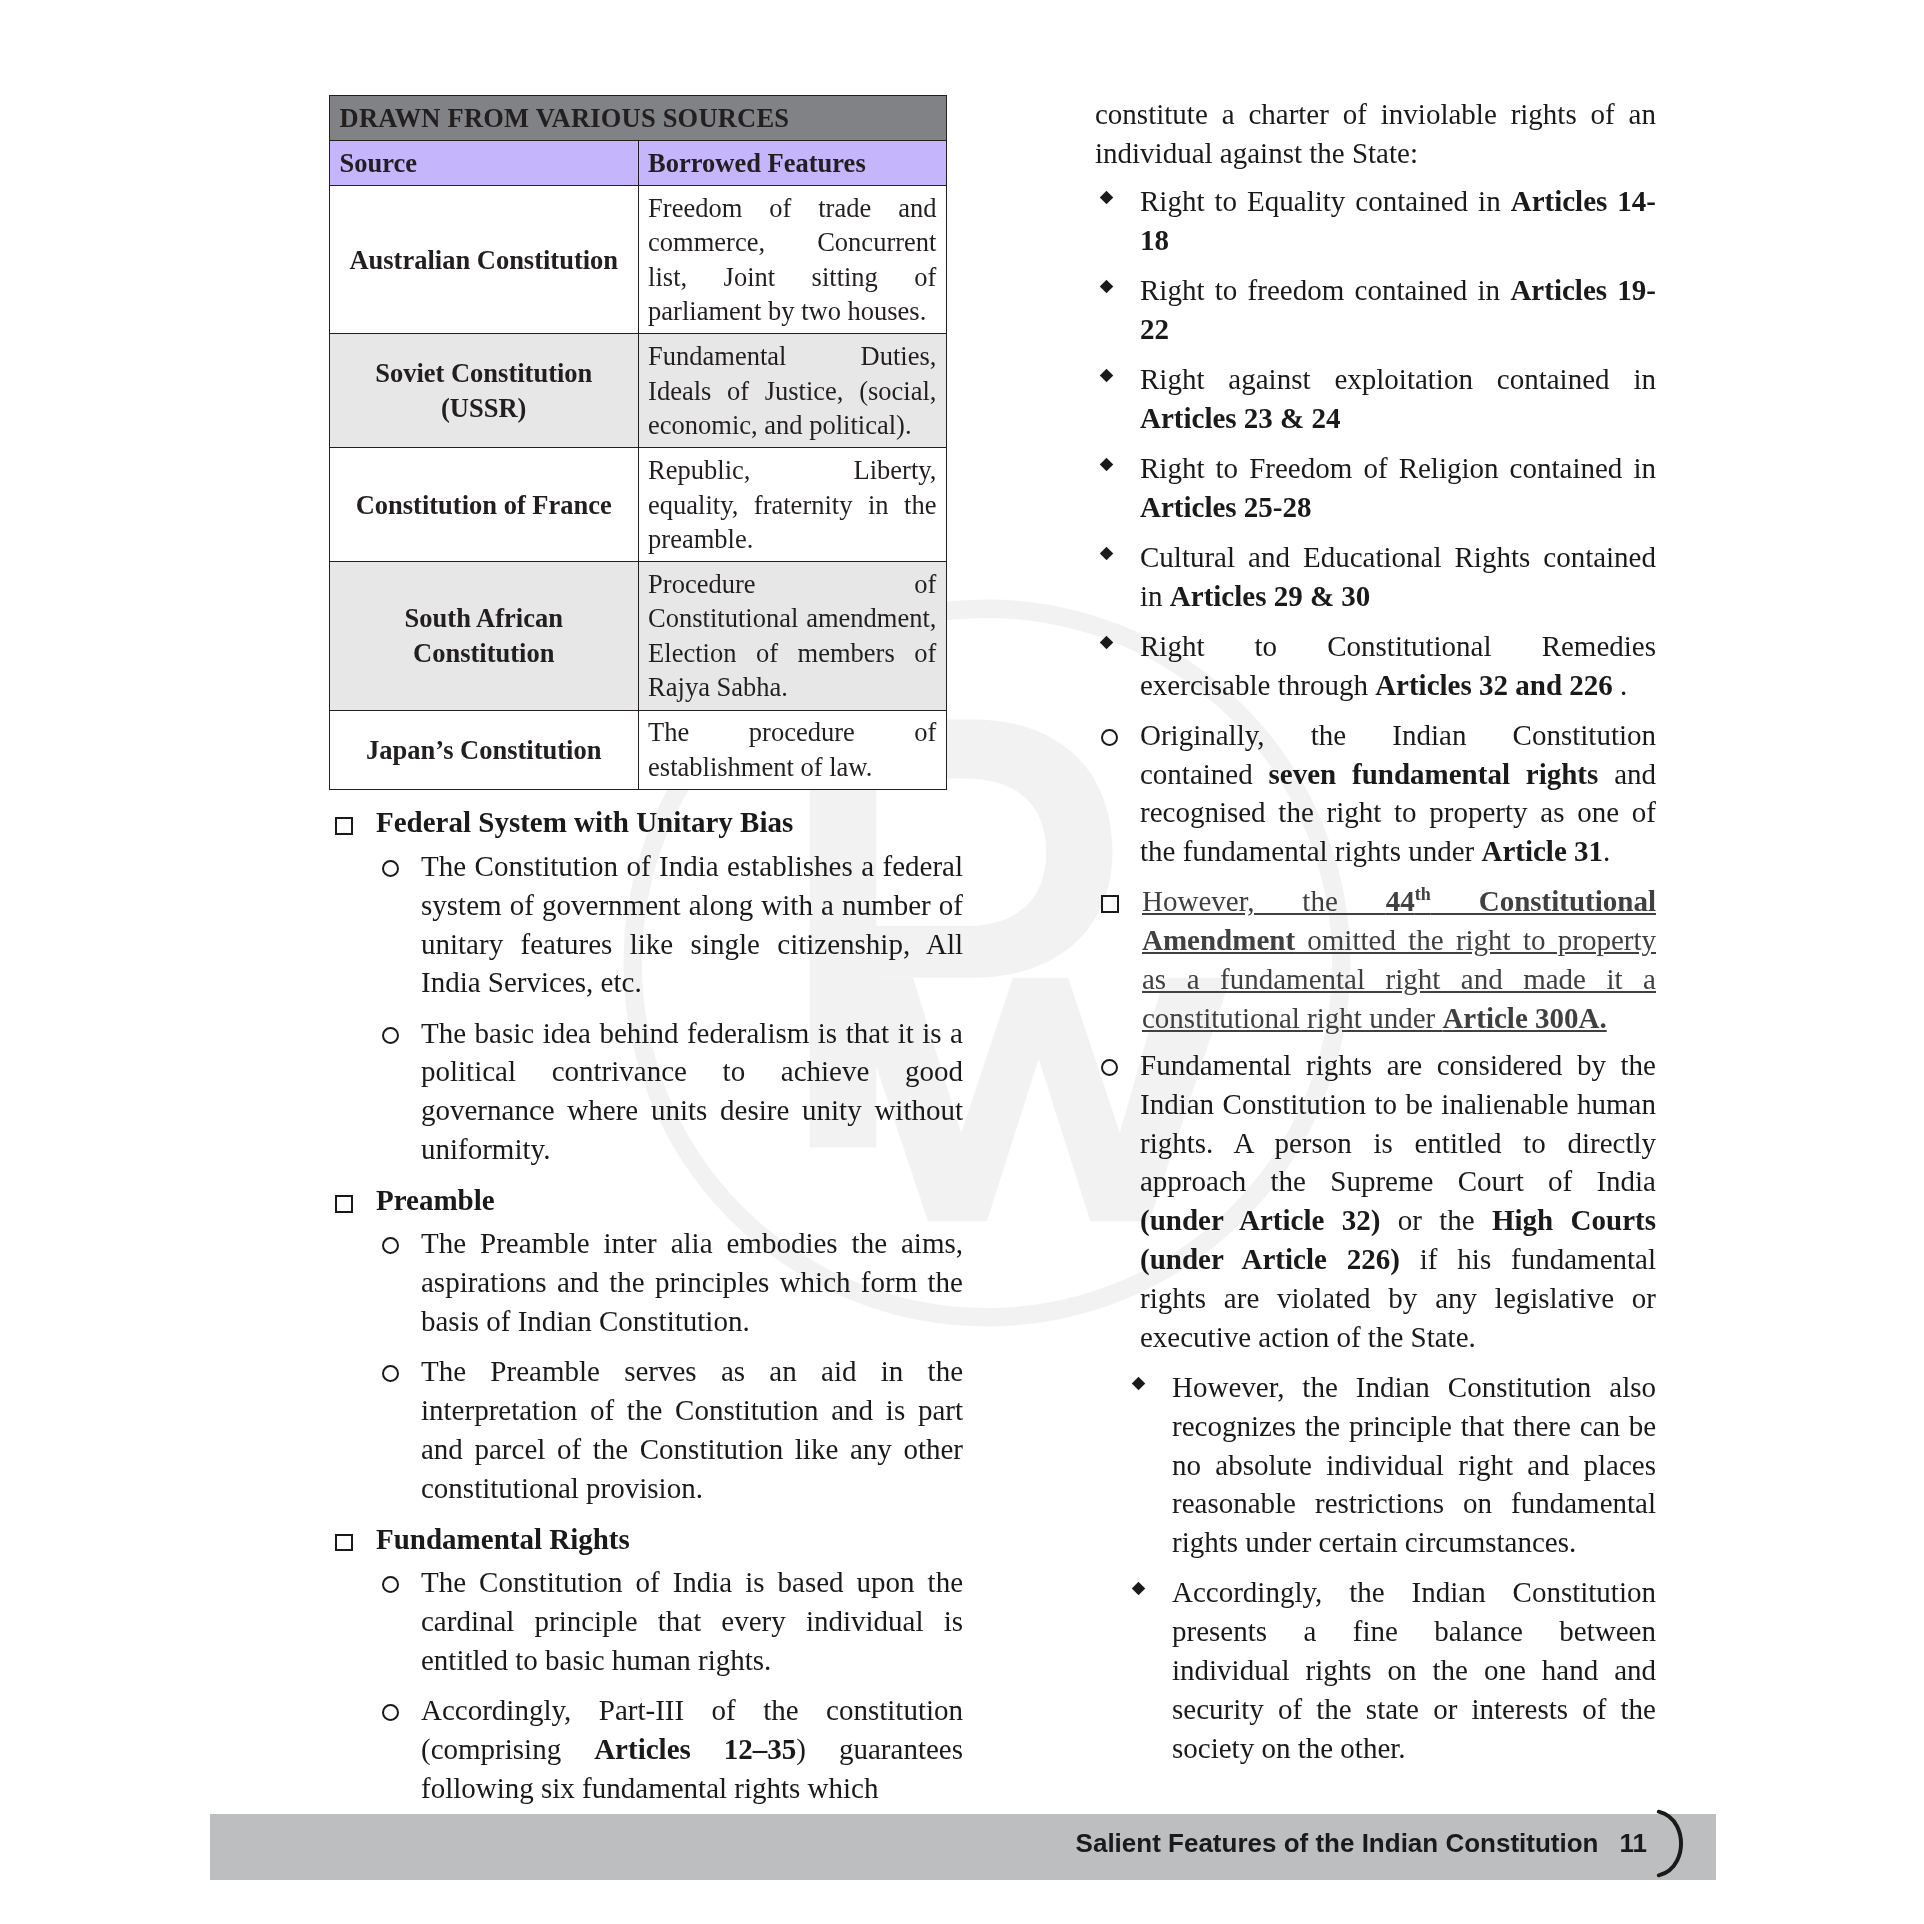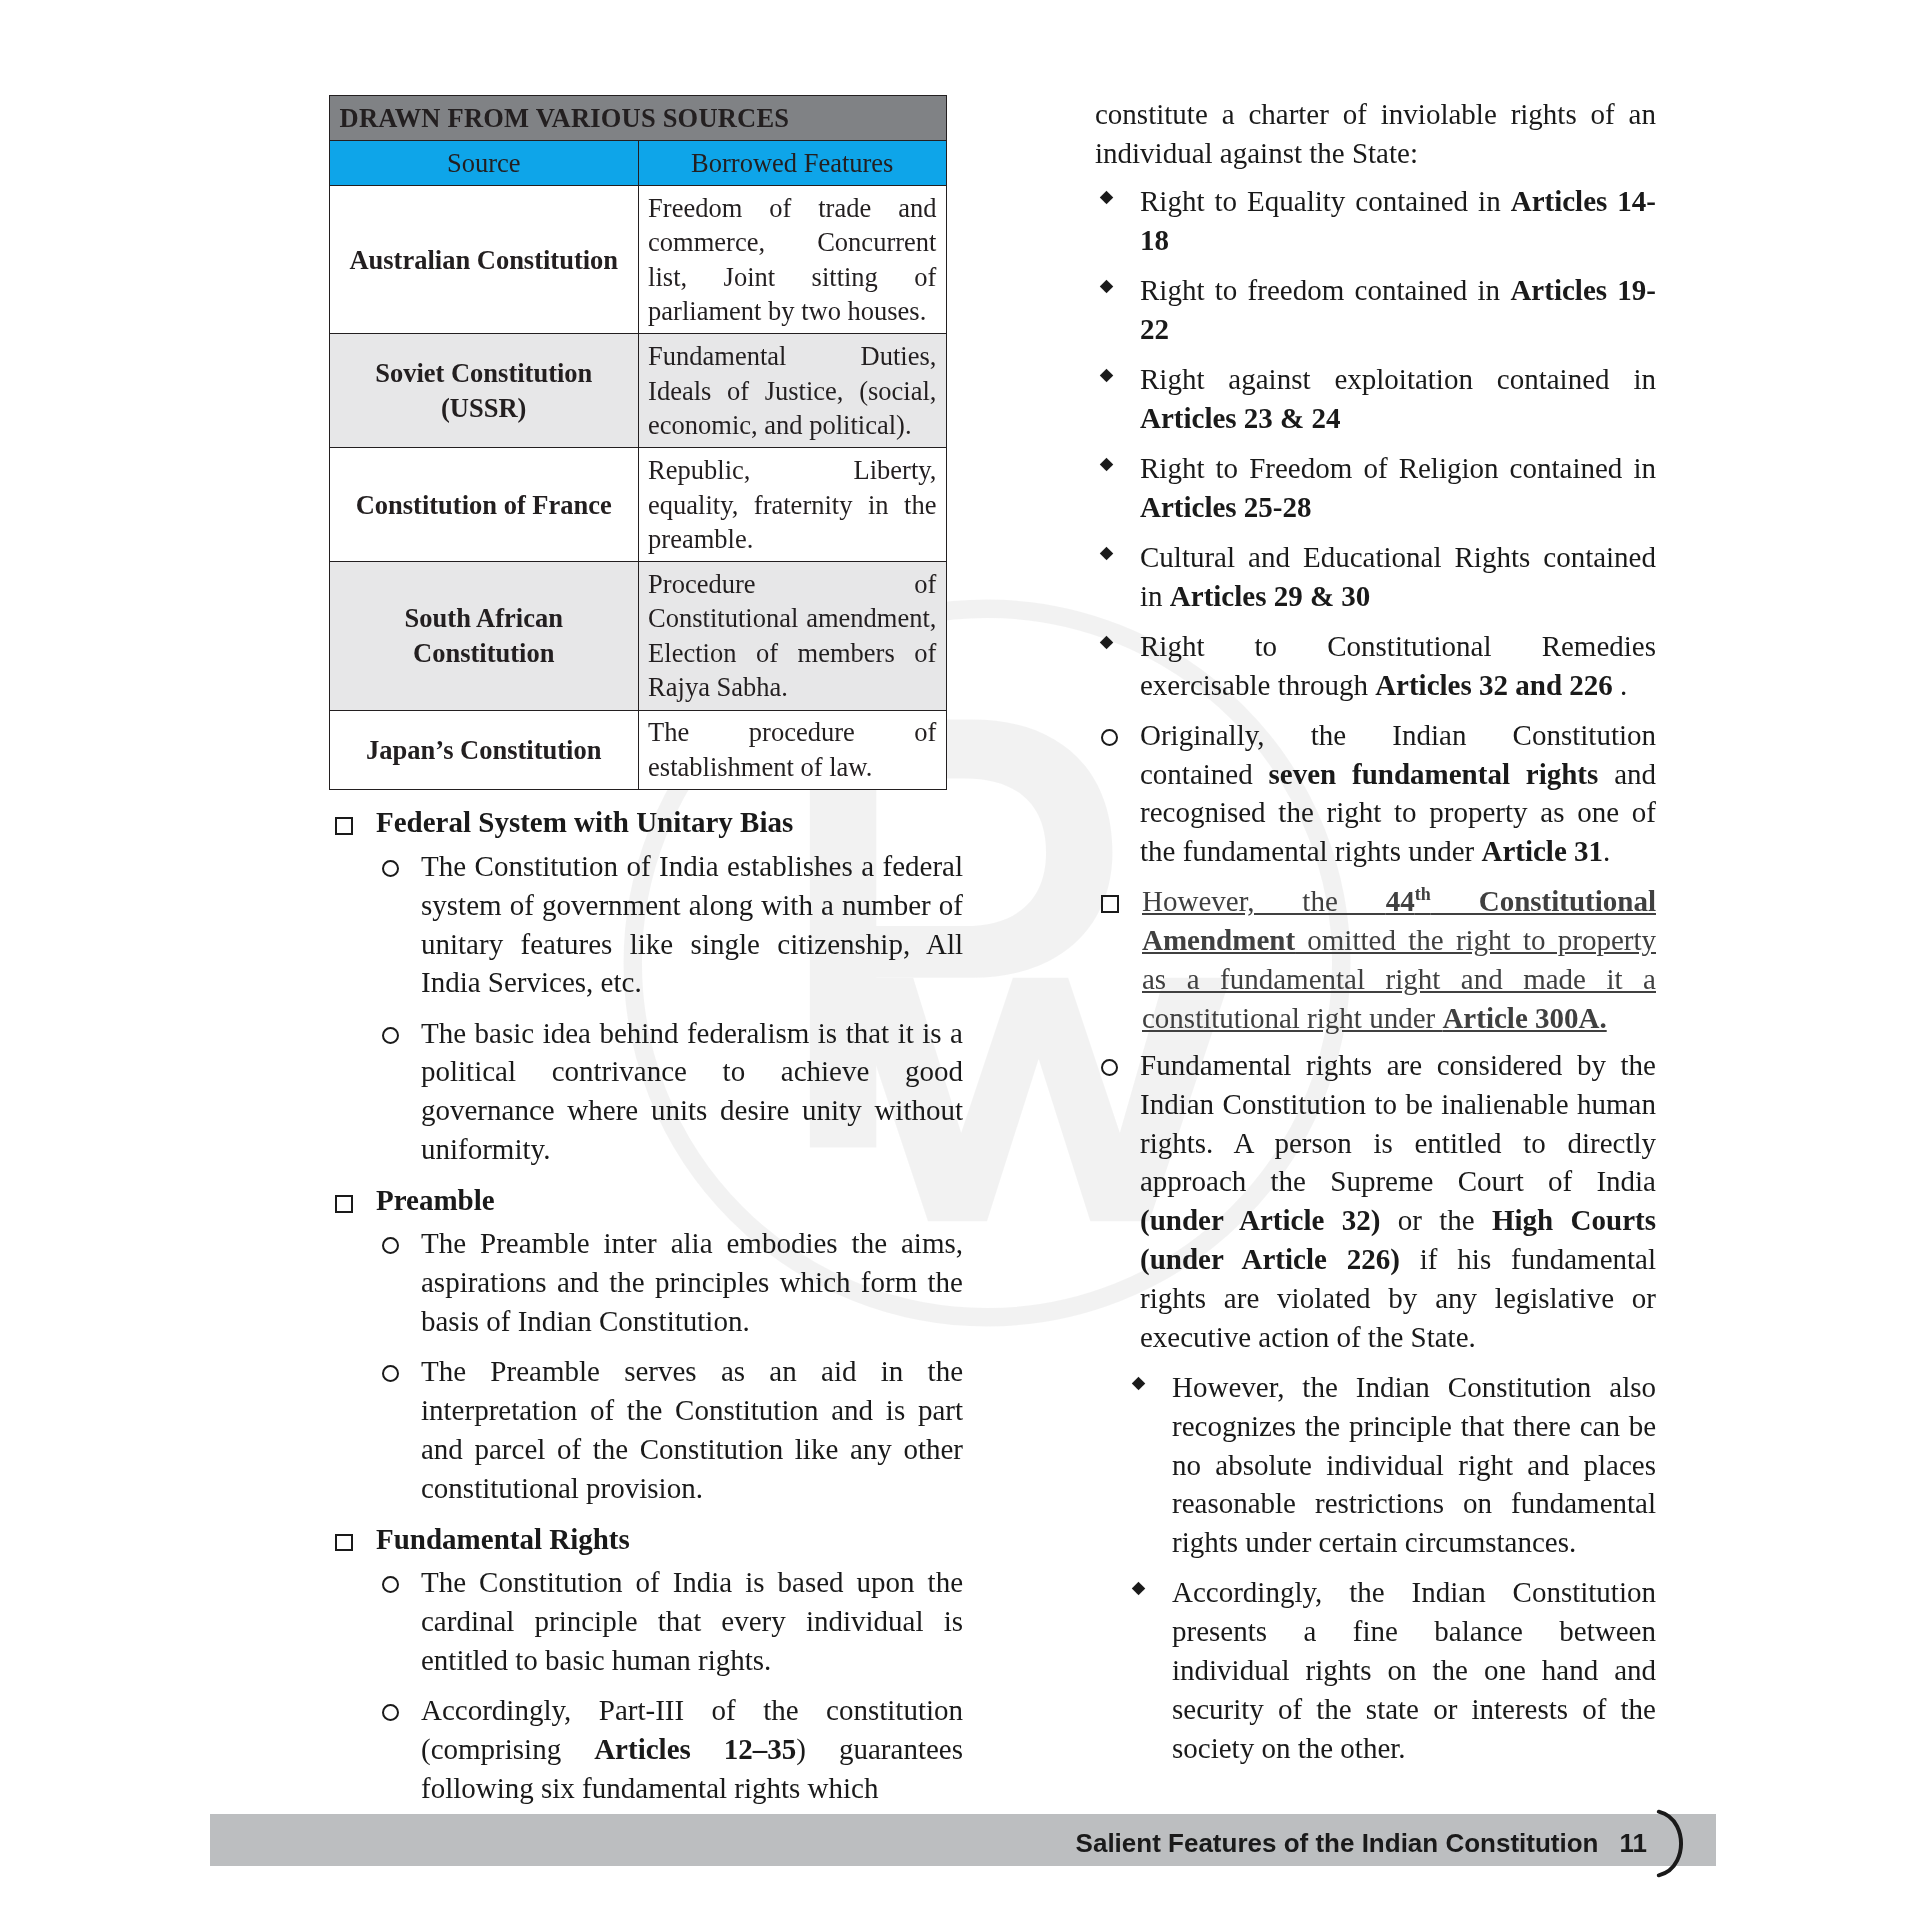--- a/index.html
+++ b/index.html
@@ -62,24 +62,24 @@
   .tbl-title {
     background: #808285;
     color: #ffffff;
     font-weight: bold;
     text-align: left;
     letter-spacing: 0.2px;
     font-size: 28px;
     padding: 8px 4.8px;
   }
   .tbl-head {
-    background: #0ea5e9;
+    background: #c4b5fd;
     color: #ffffff;
-    font-weight: normal;
-    text-align: center;
+    font-weight: bold;
+    text-align: left;
     font-size: 28px;
     padding: 8px 4.8px;
   }
   .col-src  { width: 225px; text-align: center; font-weight: bold; }
   .col-feat { width: 393px; text-align: justify; text-align-last: left; }
   tr.shaded td { background: #e7e7e8; }
 
   
   ul.lvl1, ul.lvl2, ul.lvl3 {
     list-style: none;
@@ -175,21 +175,21 @@
   }
   b, strong { font-weight: bold; }
   sup { font-size: 0.62em; vertical-align: super; line-height: 0; }
 
   
   .footer {
     position: absolute;
     left: 210px;
     top: 1814px;
     width: 1506px;
-    height: 52px;
+    height: 66px;
     background: #bcbec0;
     z-index: 3;
   }
   .footer-inner {
     position: absolute;
     right: 69px;
     top: 0;
     height: 58px;
     display: flex;
     align-items: center;

